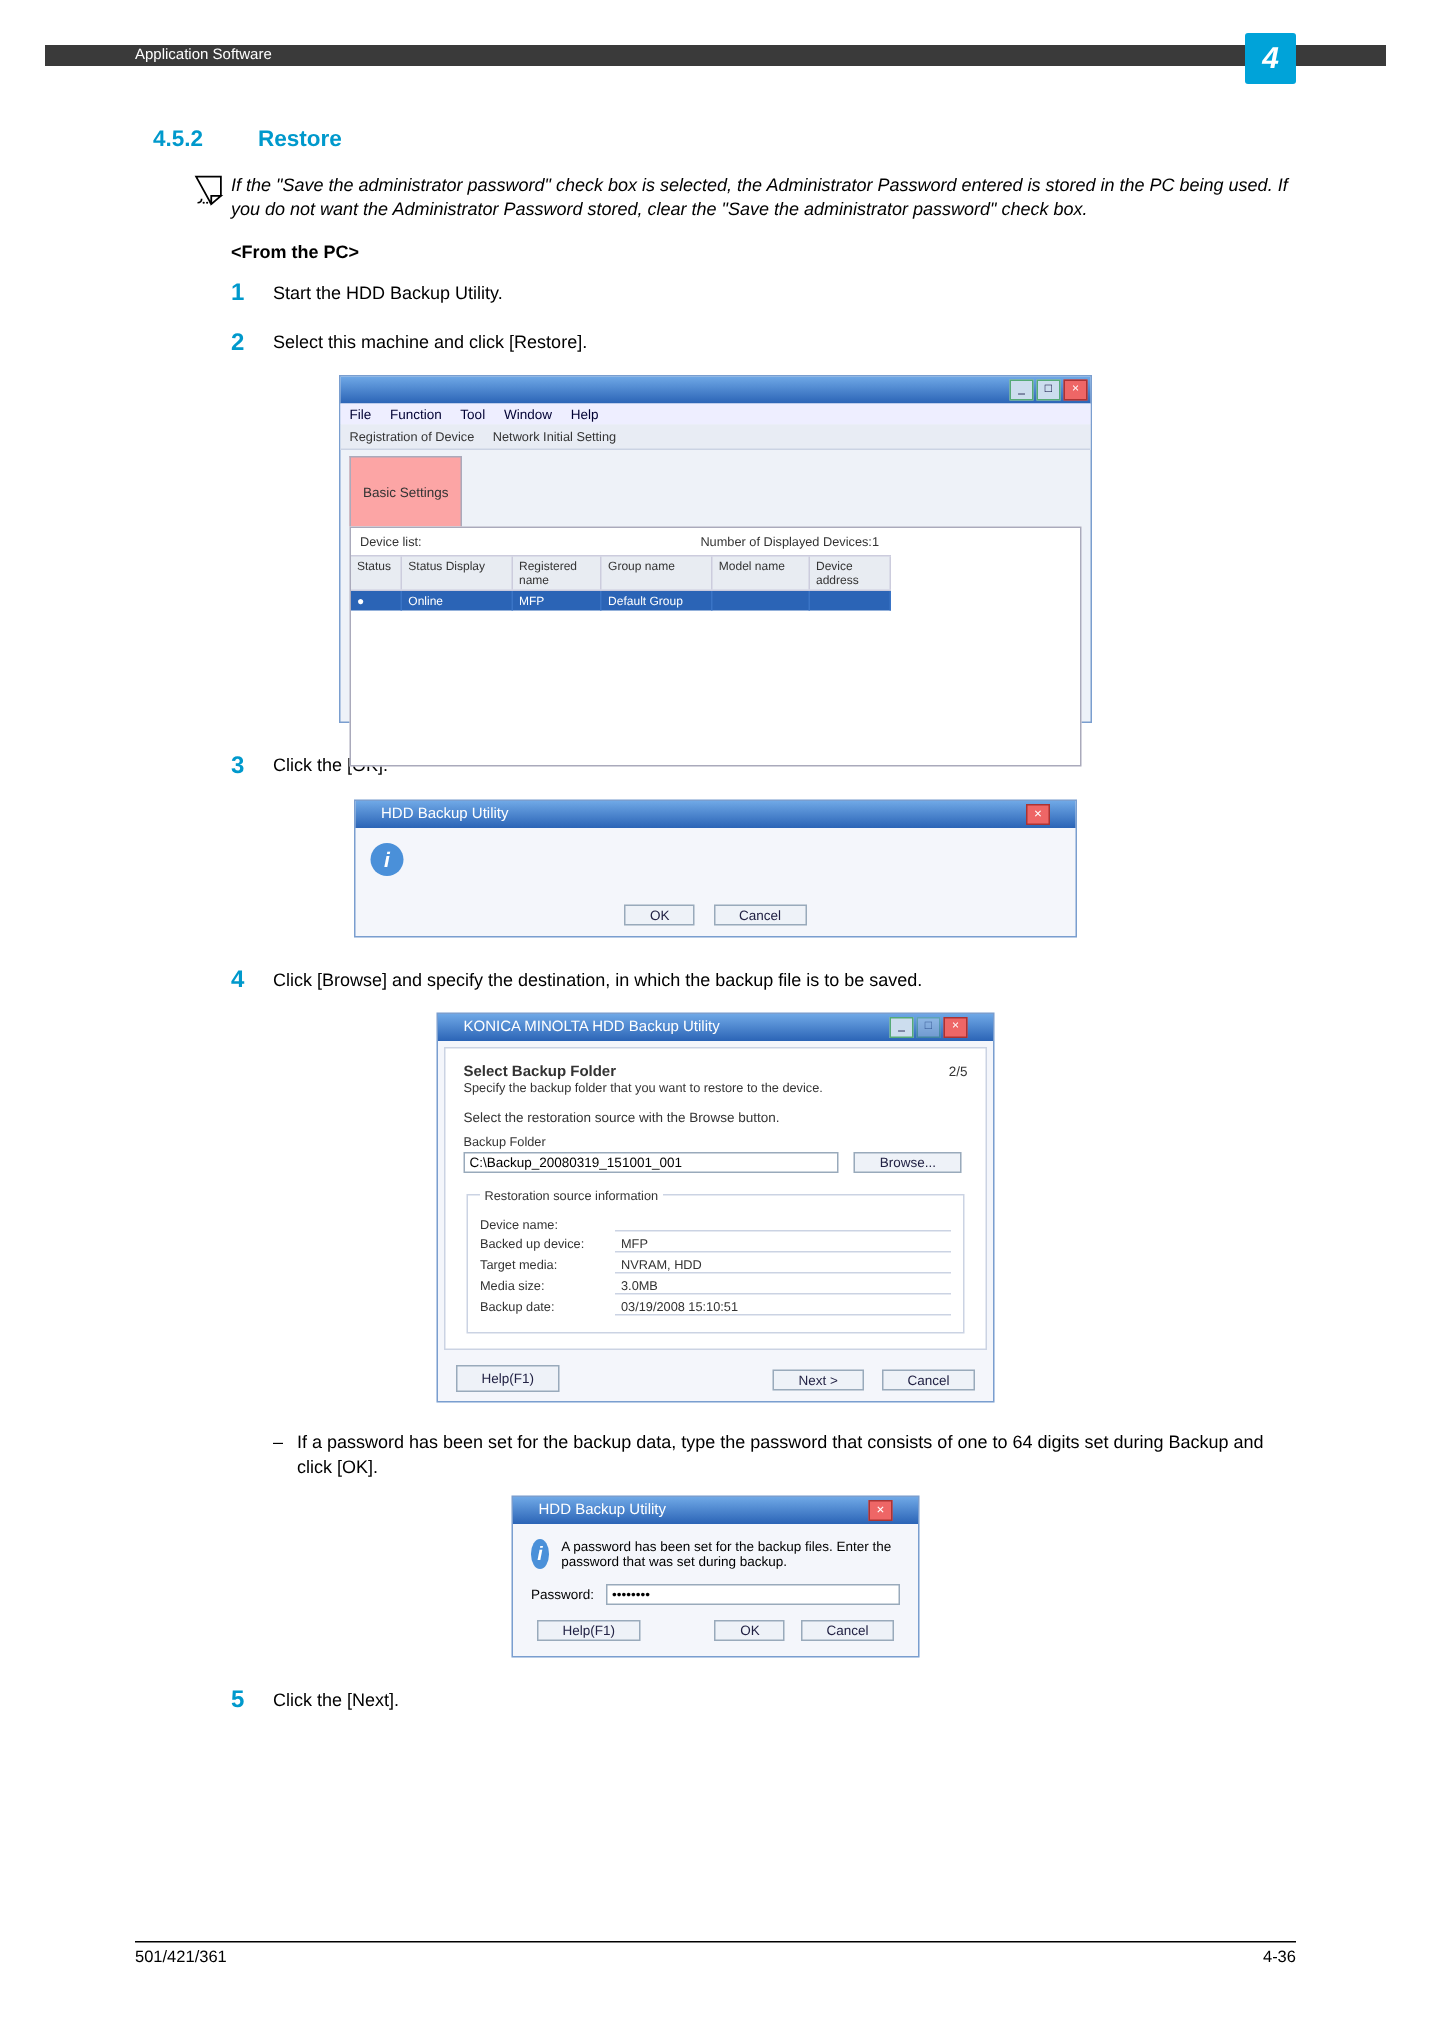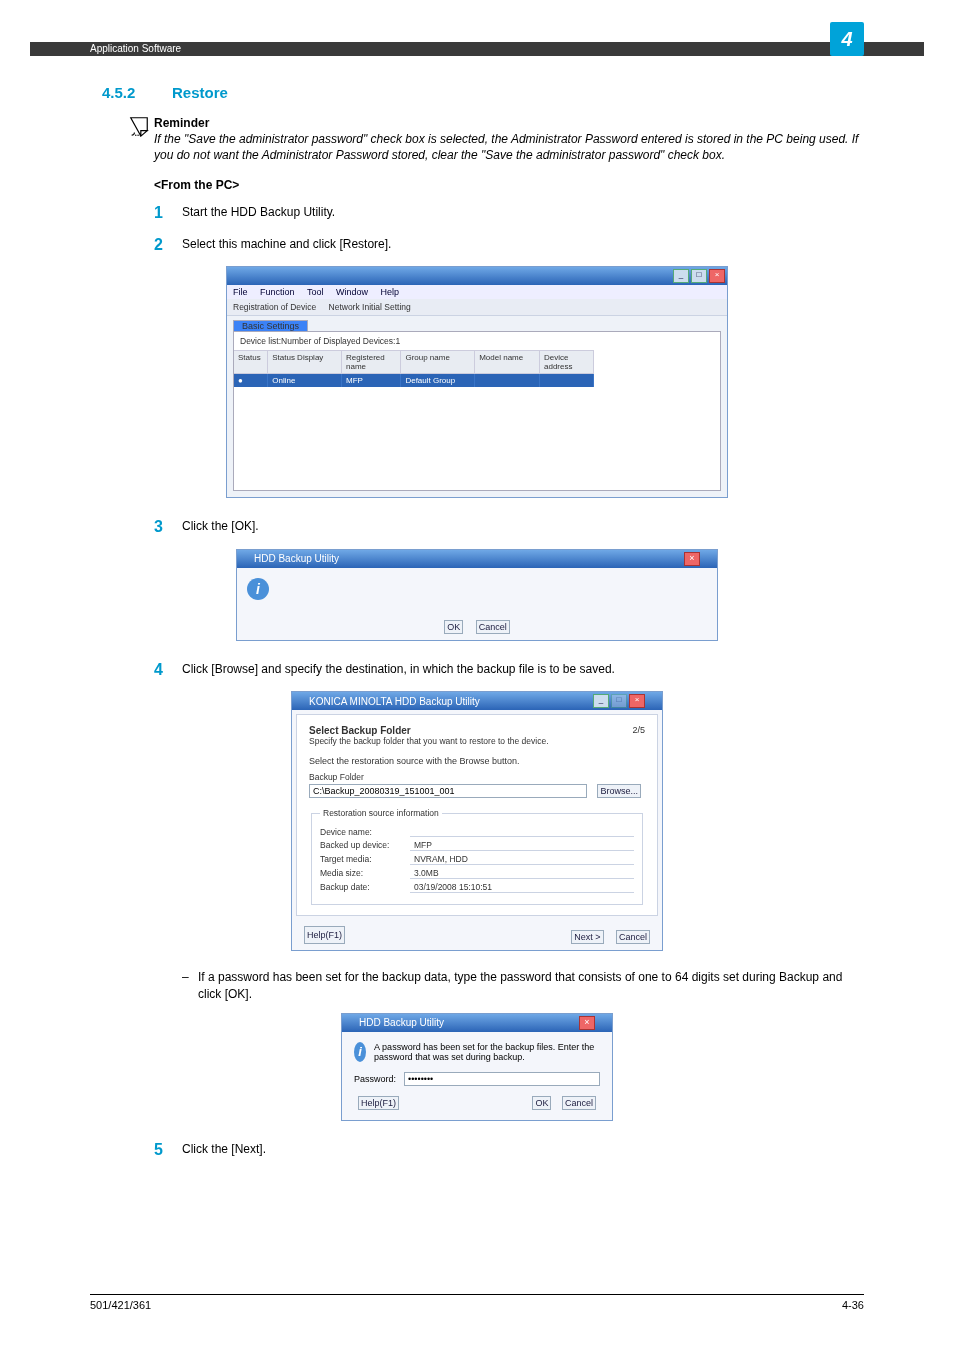--- a/index.html
+++ b/index.html
@@ -1,18 +1,18 @@
 <!DOCTYPE html>
 <html><head>
 <meta charset="utf-8">
 <style>
 html,body{margin:0;padding:0;background:#fff;font-family:Arial,Helvetica,sans-serif;color:#000}
 .page{width:954px;min-height:1350px;margin:0 auto;position:relative;box-sizing:border-box;padding:30px 0 0 0}
 .header-bar{position:relative;height:30px;margin:0 30px}
-.header-strip{position:absolute;left:0;right:0;top:12px;height:14px;background:#3a3a3a}
+.header-strip{position:absolute;left:0;right:0;top:0;height:14px;background:#3a3a3a}
 .header-strip .txt{position:absolute;left:60px;top:0;color:#fff;font-size:10px;line-height:14px}
 .header-num{position:absolute;right:60px;top:-8px;width:34px;height:34px;background:#00a3d9;color:#fff;display:flex;align-items:center;justify-content:center;font-size:20px;font-style:italic;font-weight:bold;border-radius:2px}
 .body{padding:18px 90px 0 90px}
 h2.sec{color:#0099cc;font-weight:bold;font-size:15px;margin:6px 0 14px 12px}
 h2.sec .num{display:inline-block;width:70px}
 .note-row{display:flex;align-items:flex-start;margin:0 0 10px 38px}
 .note-icon{width:26px;flex:none;font-size:18px;line-height:18px}
 .note-icon svg{display:block}
 .note-body{font-size:12px;line-height:1.35}
 .note-body .ttl{font-weight:bold}
@@ -28,39 +28,39 @@
 
 .win1{width:500px;height:230px}
 .titlebar{height:18px;background:linear-gradient(#6fa8e6,#2b64b6);display:flex;justify-content:flex-end;align-items:center;padding:0 2px;gap:2px}
 .tbtn{width:14px;height:12px;background:#cde;border:1px solid #5a7;font-size:8px;line-height:10px;text-align:center;color:#003}
 .tbtn.cls{background:#e66;border-color:#a33;color:#fff}
 .win1 .menubar{background:#eef;padding:2px 6px;font-size:9px;color:#003}
 .win1 .menubar span{margin-right:10px}
 .win1 .toolbar{background:#e8ecf4;padding:3px 6px;border-bottom:1px solid #cbd3e3;font-size:8.5px}
 .win1 .toolbar span{margin-right:10px}
 .win1 .tabs{padding:4px 6px 0 6px}
-.win1 .tab{display:inline-block;border:1px solid #aab;border-bottom:none;background:#3b82f6;padding:0 8px;font-size:9px}
+.win1 .tab{display:inline-block;border:1px solid #aab;border-bottom:none;background:#fca5a5;padding:18px 8px;font-size:9px}
 .win1 .panel{border:1px solid #aab;margin:0 6px 6px 6px;background:#fff;height:158px;position:relative}
-.win1 .hdr{display:flex;padding:4px 6px;font-size:8.5px}
+.win1 .hdr{display:flex;justify-content:space-between;padding:4px 6px;font-size:8.5px}
 .win1 .cols{display:flex;background:#e8ecf2;border-top:1px solid #ccd;border-bottom:1px solid #ccd;font-size:8px}
 .win1 .cols div{padding:2px 4px;border-right:1px solid #ccd}
 .win1 .row1{display:flex;background:#2b64b6;color:#fff;font-size:8px}
 .win1 .row1 div{padding:2px 4px;border-right:1px solid #3a74c6}
 .c-st{width:28px}.c-sd{width:72px}.c-rn{width:56px}.c-gn{width:72px}.c-mn{width:62px}.c-da{width:50px}
 .win1 .side{position:absolute;right:4px;top:4px;width:120px;font-size:8px}
 .win1 .side .box{border:1px solid #bcd;background:#f4f7fb;padding:3px 5px;margin-bottom:3px}
 .win1 .side .f-btn{display:block;margin:2px 0;color:#0a5;text-align:left}
 .win1 .side select{width:100%;font-size:8px}
 
 .dlg{border:1px solid #7a9ecf;background:#f4f6fb}
 .dlg .titlebar2{height:18px;background:linear-gradient(#6fa8e6,#2b64b6);color:#fff;font-size:10px;display:flex;align-items:center;justify-content:space-between;padding:0 17px}
 .dlg .titlebar2 .x{width:14px;height:12px;background:#e66;border:1px solid #a33;text-align:center;line-height:10px;font-size:9px}
 .dlg .inner{padding:10px;font-size:9px;color:#333}
 .dlg .btnrow{text-align:center;padding:6px 0}
-.dlg button,.btn{font-size:9px;padding:1px 2px;background:#eef2f8;border:1px solid #9ab;color:#224;margin:0 4px}
+.dlg button,.btn{font-size:9px;padding:1px 16px;background:#eef2f8;border:1px solid #9ab;color:#224;margin:0 4px}
 .hl{border:2px solid #f5c060}
 
 .wiz{width:370px}
 .wiz .inner{background:#fff;border:1px solid #cbd3e3;margin:4px;padding:10px 12px}
 .wiz .hd{display:flex;justify-content:space-between;align-items:flex-start;margin-bottom:10px}
 .wiz .hd .ttl{font-weight:bold;font-size:10px}
 .wiz .hd .sub{font-size:8.5px;color:#333}
 .wiz label{font-size:8.5px;display:block;margin:6px 0 2px}
 .wiz .fld{display:flex;gap:6px;align-items:center}
 .wiz input[type=text]{flex:1;font-size:9px;padding:1px 3px;border:1px solid #9ab;background:#fff}
@@ -100,21 +100,20 @@
       <div class="note-icon">
         <svg width="22" height="22" viewBox="0 0 24 24">
             <path d="M3 3 L21 3 L21 17 L14 17 L14 23 Z M14 17 L14 23 L21 17 Z" fill="none" stroke="#000" stroke-width="1.3"></path>
             <path d="M4 22 C6 22 7 21 7 19" fill="none" stroke="#000" stroke-width="1.2"></path>
             <circle cx="8.5" cy="22" r="0.8"></circle>
             <circle cx="11" cy="22" r="0.8"></circle>
             <circle cx="13.5" cy="22" r="0.8"></circle>
           </svg>
       </div>
       <div class="note-body">
-        <div class="ttl">Reminder</div>
         <div class="it">If the "Save the administrator password" check box is selected, the Administrator Password entered is stored in the PC being used. If you do not want the Administrator Password stored, clear the "Save the administrator password" check box.</div>
       </div>
     </div>
 
     <div class="sub-h">&lt;From the PC&gt;</div>
 
     <div class="step">
         <div class="n">1</div>
         <div class="t">Start the HDD Backup Utility.</div>
       </div>

